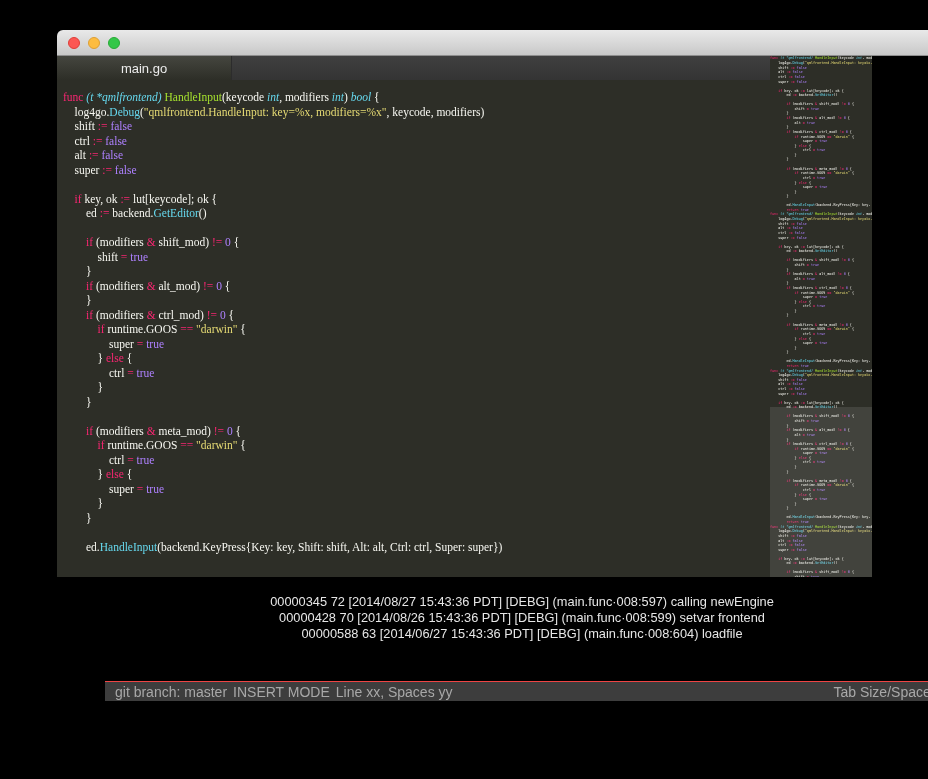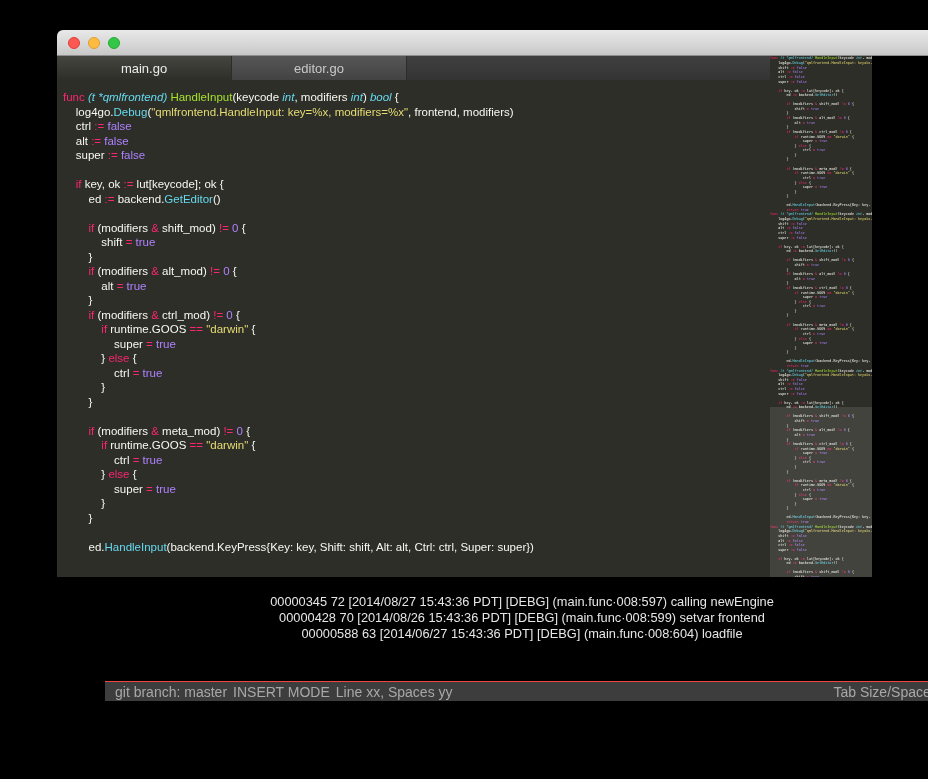--- a/index.html
+++ b/index.html
@@ -20,21 +20,21 @@
   .left-col { width:713px; display:flex; flex-direction:column; }
 
   .tabbar { flex:0 0 24px; height:24px; display:flex; background:linear-gradient(#494949,#373737); }
   .tab { width:175px; display:flex; align-items:center; justify-content:center;
          font-size:13px; color:#c9c9c9; border-right:1px solid #2c2c2c;
          background:linear-gradient(#565656,#434343); cursor:default; }
   .tab.active { background:linear-gradient(#45463f,#2d2e27); color:#ececec; }
   .tab-fill { flex:1; background:linear-gradient(#404040,#343434); }
 
   .code-area { flex:1; background:#2d2e27; overflow:hidden;
-               font-family:Liberation Sans, sans-serif; font-size:11.5px;
+               font-family:Liberation Serif, serif; font-size:11.5px;
                line-height:14.5px; padding:10px 0 0 6px; color:#f8f8f2; }
   .code-line { white-space:pre; height:14.5px; }
 
   .tok-k { color:#f92672; }
   .tok-s { color:#e6db74; }
   .tok-c { color:#ae81ff; }
   .tok-f { color:#a6e22e; }
   .tok-t { color:#66d9ef; font-style:italic; }
   .tok-m { color:#66d9ef; }
   .tok-w { color:#f8f8f2; }
@@ -65,38 +65,37 @@
       <span class="tl red"></span>
       <span class="tl yellow"></span>
       <span class="tl green"></span>
     </div>
   </div>
 
   <div class="main-row">
     <div class="left-col">
       <div class="tabbar" id="tabbar">
           <div class="tab active">main.go</div>
-          <div class="tab">editor.go</div>
           <div class="tab-fill"></div>
         </div>
       <div class="code-area" id="code-area">
           <div class="code-line"><span class="tok-k">func</span><span class="tok-w"> </span><span class="tok-t">(t *qmlfrontend)</span><span class="tok-w"> </span><span class="tok-f">HandleInput</span><span class="tok-w">(keycode </span><span class="tok-t">int</span><span class="tok-w">, modifiers </span><span class="tok-t">int</span><span class="tok-w">) </span><span class="tok-t">bool</span><span class="tok-w"> {</span></div>
-          <div class="code-line"><span class="tok-w">    log4go.</span><span class="tok-m">Debug</span><span class="tok-w">(</span><span class="tok-s">"qmlfrontend.HandleInput: key=%x, modifiers=%x"</span><span class="tok-w">, frontend, modifiers)</span></div>
-          <div class="code-line"><span class="tok-w">    ctrl </span><span class="tok-k">:=</span><span class="tok-w"> </span><span class="tok-c">false</span></div>
-          <div class="code-line"><span class="tok-w">    alt </span><span class="tok-k">:=</span><span class="tok-w"> </span><span class="tok-c">false</span></div>
-          <div class="code-line"><span class="tok-w">    super </span><span class="tok-k">:=</span><span class="tok-w"> </span><span class="tok-c">false</span></div>
-          <div class="code-line">&nbsp;</div>
-          <div class="code-line"><span class="tok-w">    </span><span class="tok-k">if</span><span class="tok-w"> key, ok </span><span class="tok-k">:=</span><span class="tok-w"> lut[keycode]; ok {</span></div>
-          <div class="code-line"><span class="tok-w">        ed </span><span class="tok-k">:=</span><span class="tok-w"> backend.</span><span class="tok-m">GetEditor</span><span class="tok-w">()</span></div>
-          <div class="code-line">&nbsp;</div>
-          <div class="code-line"><span class="tok-w">        </span><span class="tok-k">if</span><span class="tok-w"> (modifiers </span><span class="tok-k">&amp;</span><span class="tok-w"> shift_mod) </span><span class="tok-k">!=</span><span class="tok-w"> </span><span class="tok-c">0</span><span class="tok-w"> {</span></div>
-          <div class="code-line"><span class="tok-w">            shift </span><span class="tok-k">=</span><span class="tok-w"> </span><span class="tok-c">true</span></div>
-          <div class="code-line"><span class="tok-w">        }</span></div>
-          <div class="code-line"><span class="tok-w">        </span><span class="tok-k">if</span><span class="tok-w"> (modifiers </span><span class="tok-k">&amp;</span><span class="tok-w"> alt_mod) </span><span class="tok-k">!=</span><span class="tok-w"> </span><span class="tok-c">0</span><span class="tok-w"> {</span></div>
-          <div class="code-line"><span class="tok-w">            alt </span><span class="tok-k">=</span><span class="tok-w"> </span><span class="tok-c">true</span></div>
+          <div class="code-line"><span class="tok-w">    log4go.</span><span class="tok-m">Debug</span><span class="tok-w">(</span><span class="tok-s">"qmlfrontend.HandleInput: key=%x, modifiers=%x"</span><span class="tok-w">, keycode, modifiers)</span></div>
+          <div class="code-line"><span class="tok-w">    shift </span><span class="tok-k">:=</span><span class="tok-w"> </span><span class="tok-c">false</span></div>
+          <div class="code-line"><span class="tok-w">    ctrl </span><span class="tok-k">:=</span><span class="tok-w"> </span><span class="tok-c">false</span></div>
+          <div class="code-line"><span class="tok-w">    alt </span><span class="tok-k">:=</span><span class="tok-w"> </span><span class="tok-c">false</span></div>
+          <div class="code-line"><span class="tok-w">    super </span><span class="tok-k">:=</span><span class="tok-w"> </span><span class="tok-c">false</span></div>
+          <div class="code-line">&nbsp;</div>
+          <div class="code-line"><span class="tok-w">    </span><span class="tok-k">if</span><span class="tok-w"> key, ok </span><span class="tok-k">:=</span><span class="tok-w"> lut[keycode]; ok {</span></div>
+          <div class="code-line"><span class="tok-w">        ed </span><span class="tok-k">:=</span><span class="tok-w"> backend.</span><span class="tok-m">GetEditor</span><span class="tok-w">()</span></div>
+          <div class="code-line">&nbsp;</div>
+          <div class="code-line"><span class="tok-w">        </span><span class="tok-k">if</span><span class="tok-w"> (modifiers </span><span class="tok-k">&amp;</span><span class="tok-w"> shift_mod) </span><span class="tok-k">!=</span><span class="tok-w"> </span><span class="tok-c">0</span><span class="tok-w"> {</span></div>
+          <div class="code-line"><span class="tok-w">            shift </span><span class="tok-k">=</span><span class="tok-w"> </span><span class="tok-c">true</span></div>
+          <div class="code-line"><span class="tok-w">        }</span></div>
+          <div class="code-line"><span class="tok-w">        </span><span class="tok-k">if</span><span class="tok-w"> (modifiers </span><span class="tok-k">&amp;</span><span class="tok-w"> alt_mod) </span><span class="tok-k">!=</span><span class="tok-w"> </span><span class="tok-c">0</span><span class="tok-w"> {</span></div>
           <div class="code-line"><span class="tok-w">        }</span></div>
           <div class="code-line"><span class="tok-w">        </span><span class="tok-k">if</span><span class="tok-w"> (modifiers </span><span class="tok-k">&amp;</span><span class="tok-w"> ctrl_mod) </span><span class="tok-k">!=</span><span class="tok-w"> </span><span class="tok-c">0</span><span class="tok-w"> {</span></div>
           <div class="code-line"><span class="tok-w">            </span><span class="tok-k">if</span><span class="tok-w"> runtime.GOOS </span><span class="tok-k">==</span><span class="tok-w"> </span><span class="tok-s">"darwin"</span><span class="tok-w"> {</span></div>
           <div class="code-line"><span class="tok-w">                super </span><span class="tok-k">=</span><span class="tok-w"> </span><span class="tok-c">true</span></div>
           <div class="code-line"><span class="tok-w">            } </span><span class="tok-k">else</span><span class="tok-w"> {</span></div>
           <div class="code-line"><span class="tok-w">                ctrl </span><span class="tok-k">=</span><span class="tok-w"> </span><span class="tok-c">true</span></div>
           <div class="code-line"><span class="tok-w">            }</span></div>
           <div class="code-line"><span class="tok-w">        }</span></div>
           <div class="code-line">&nbsp;</div>
           <div class="code-line"><span class="tok-w">        </span><span class="tok-k">if</span><span class="tok-w"> (modifiers </span><span class="tok-k">&amp;</span><span class="tok-w"> meta_mod) </span><span class="tok-k">!=</span><span class="tok-w"> </span><span class="tok-c">0</span><span class="tok-w"> {</span></div>

